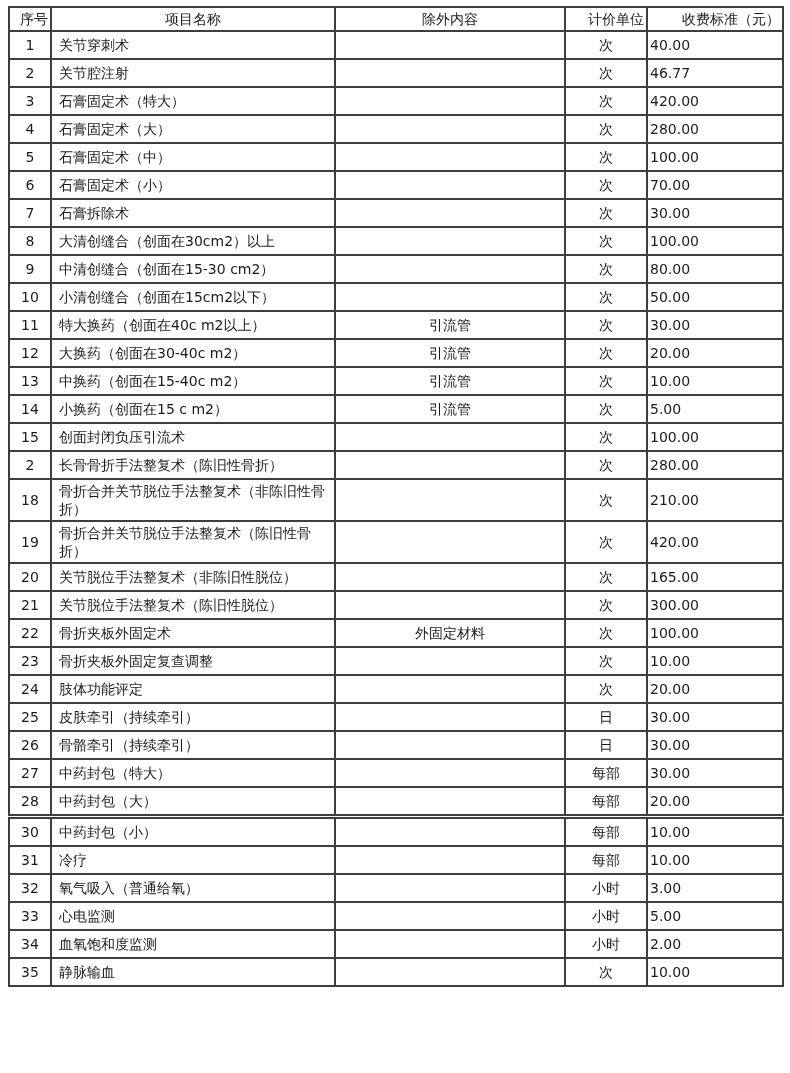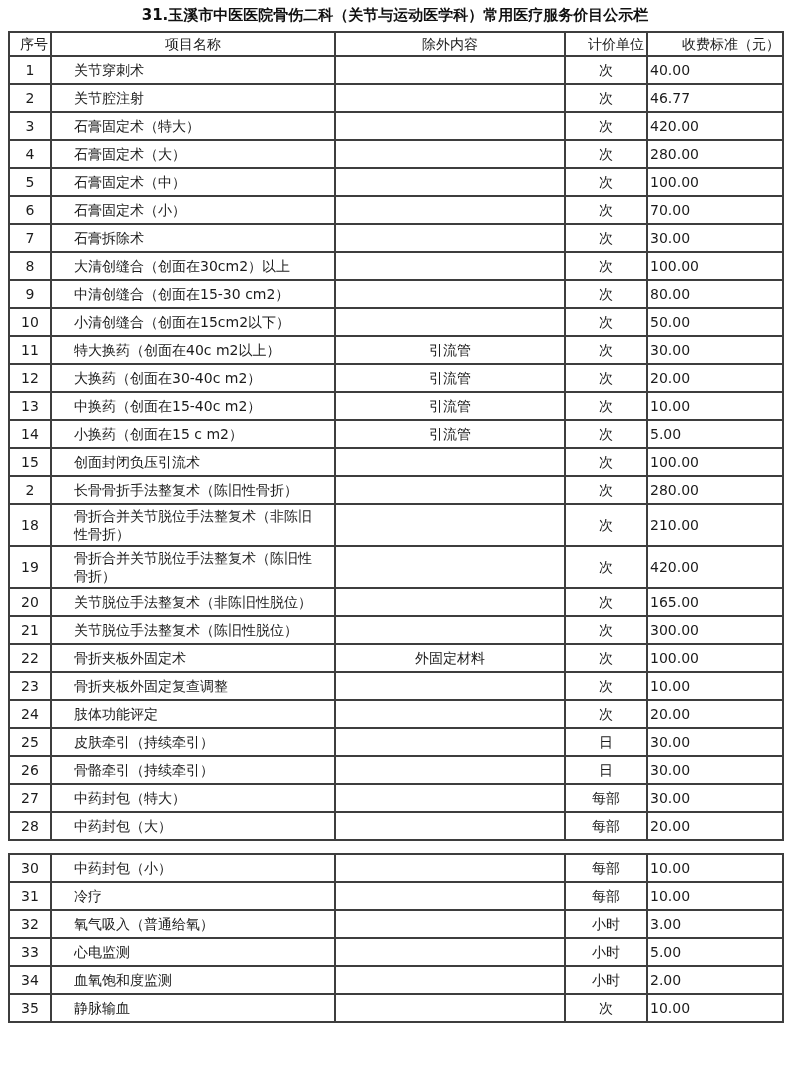--- a/index.html
+++ b/index.html
@@ -26,21 +26,21 @@
     line-height: 18px;
     white-space: nowrap;
   }
   table.price-table {
     border-collapse: collapse;
     table-layout: fixed;
     width: 774px;
     border: 2px solid #3e3e3e;
   }
   table.price-table + table.price-table {
-    margin-top: 12px;
+    margin-top: 1px;
   }
   .price-table td, .price-table th {
     border: 2px solid #3e3e3e;
     font-size: 14px;
     font-weight: normal;
     vertical-align: middle;
     line-height: 18px;
     overflow: hidden;
     box-sizing: border-box;
   }
@@ -50,31 +50,30 @@
     padding: 1px 6px;
   }
   .price-table th.center { text-align: right; padding: 1px 2px; }
   .price-table td { height: 28px; }
   .col-seq   { width: 42px; }
   .col-name  { width: 284px; }
   .col-excl  { width: 230px; }
   .col-unit  { width: 82px; }
   .col-price { width: 136px; }
   td.c0 { text-align: center; padding: 1px 2px; }
-  td.c1 { text-align: left;   padding: 2px 22px; }
+  td.c1 { text-align: left;   padding: 2px 7px; }
   td.c2 { text-align: center;   padding: 2px 6px; }
   td.c3 { text-align: center; padding: 1px 2px; }
   td.c4 { text-align: left; padding: 1px 2px; }
 </style>
 </head>
 <body>
 
 <div class="page">
 
-  <div class="page-title">31.玉溪市中医医院骨伤二科（关节与运动医学科）常用医疗服务价目公示栏</div>
 
   <table class="price-table">
     <colgroup>
       <col class="col-seq">
         <col class="col-name">
         <col class="col-excl">
         <col class="col-unit">
         <col class="col-price">
     </colgroup>
     <thead>

